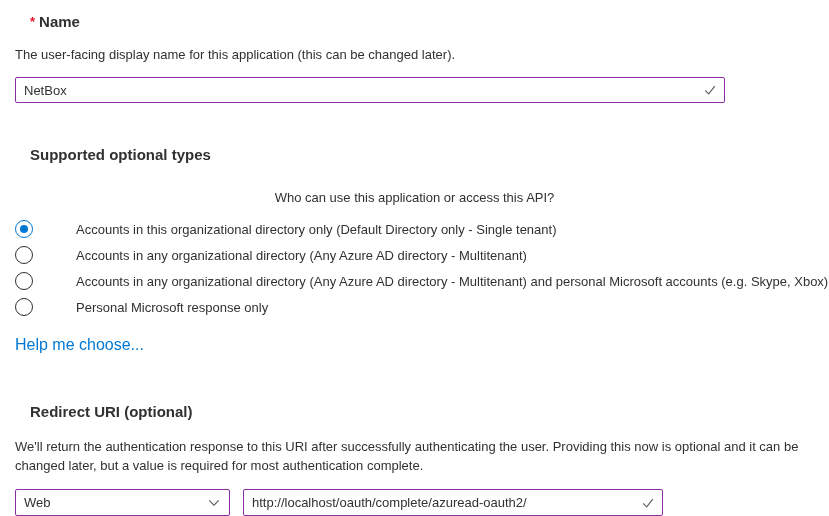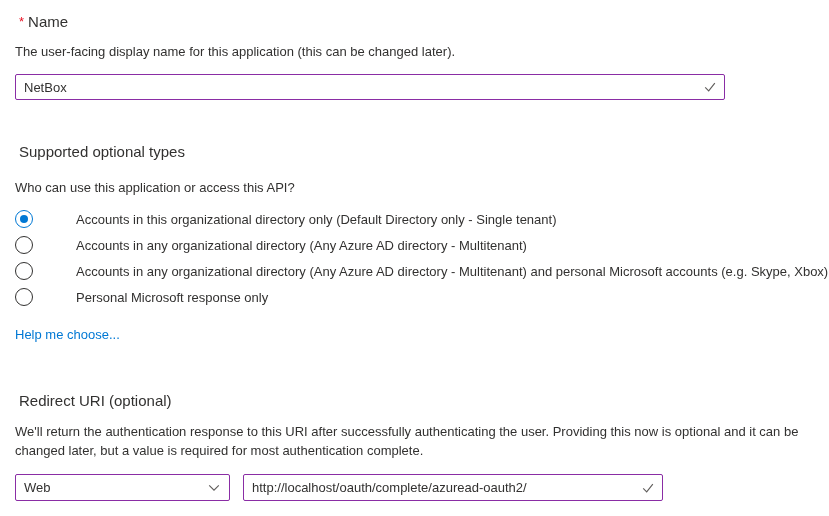--- a/index.html
+++ b/index.html
@@ -12,24 +12,24 @@
   }
   .page {
     position: relative;
     width: 829px;
     height: 516px;
     padding: 0 15px;
     box-sizing: border-box;
   }
   .section-heading {
     font-size: 15px;
-    font-weight: 400;
+    font-weight: 700;
     color: #323130;
     line-height: 20px;
-    margin: 4px;
+    margin: 15px;
   }
   .required-marker {
     color: #e81123;
     margin-right: 4px;
     font-size: 13px;
     vertical-align: 1px;
   }
   .desc {
     font-size: 13px;
     line-height: 16px;
@@ -66,21 +66,21 @@
     position: absolute;
     right: 8px;
     top: 50%;
     transform: translateY(-50%);
     width: 14px;
     height: 14px;
     pointer-events: none;
   }
 
   #account-heading { margin-top: 42px; }
-  #account-question { margin-top: 18px; }
+  #account-question { margin-top: 25px; text-align: center; }
 
   .radio-group { margin-top: 10px; }
   .radio-row {
     display: flex;
     align-items: center;
     height: 26px;
     cursor: pointer;
     gap: 32px;
   }
   .radio {
@@ -108,21 +108,21 @@
   .radio-label {
     margin-left: 11px;
     font-size: 13px;
     color: #323130;
     white-space: nowrap;
   }
 
   .help-link {
     display: inline-block;
     margin-top: 17px;
-    font-size: 13px;
+    font-size: 16px;
     line-height: 16px;
     color: #0078d4;
     text-decoration: none;
     cursor: pointer;
   }
 
   #redirect-heading { margin-top: 48px; }
   #redirect-desc { margin-top: 11px; }
 
   .uri-row {

